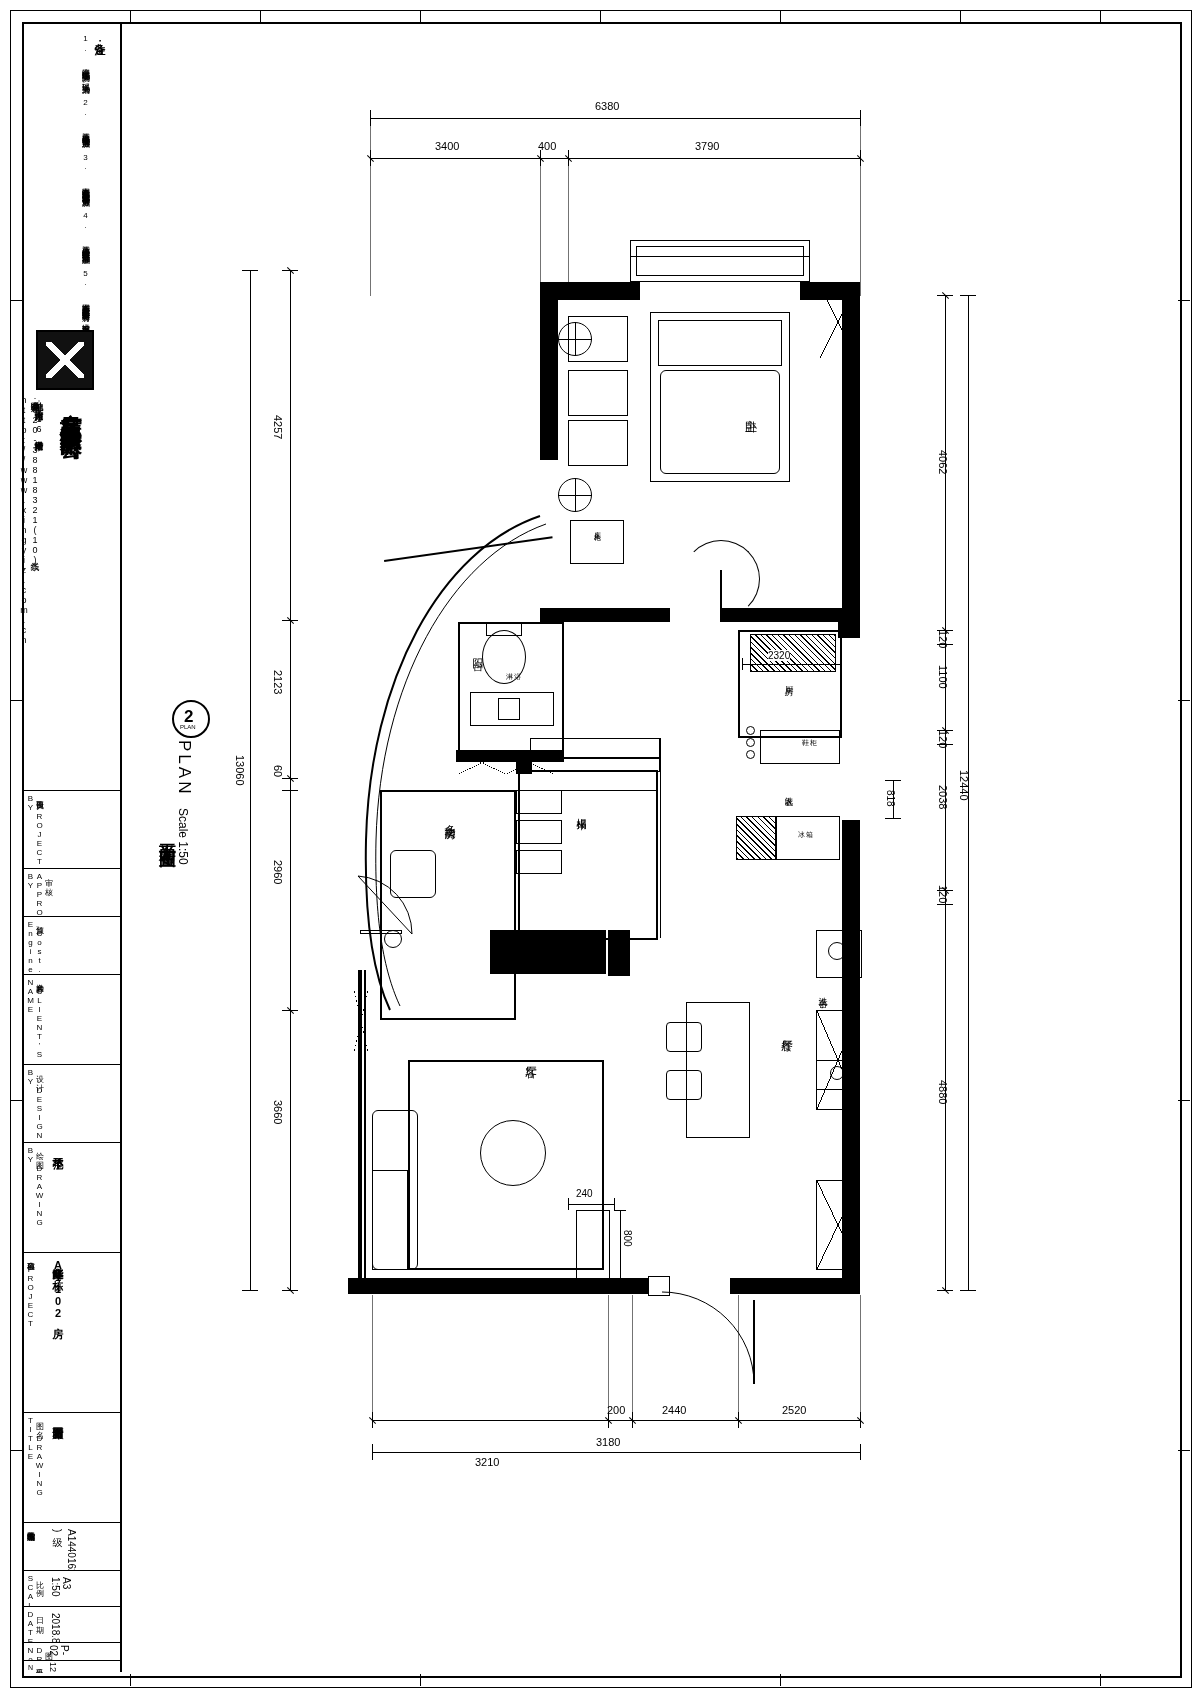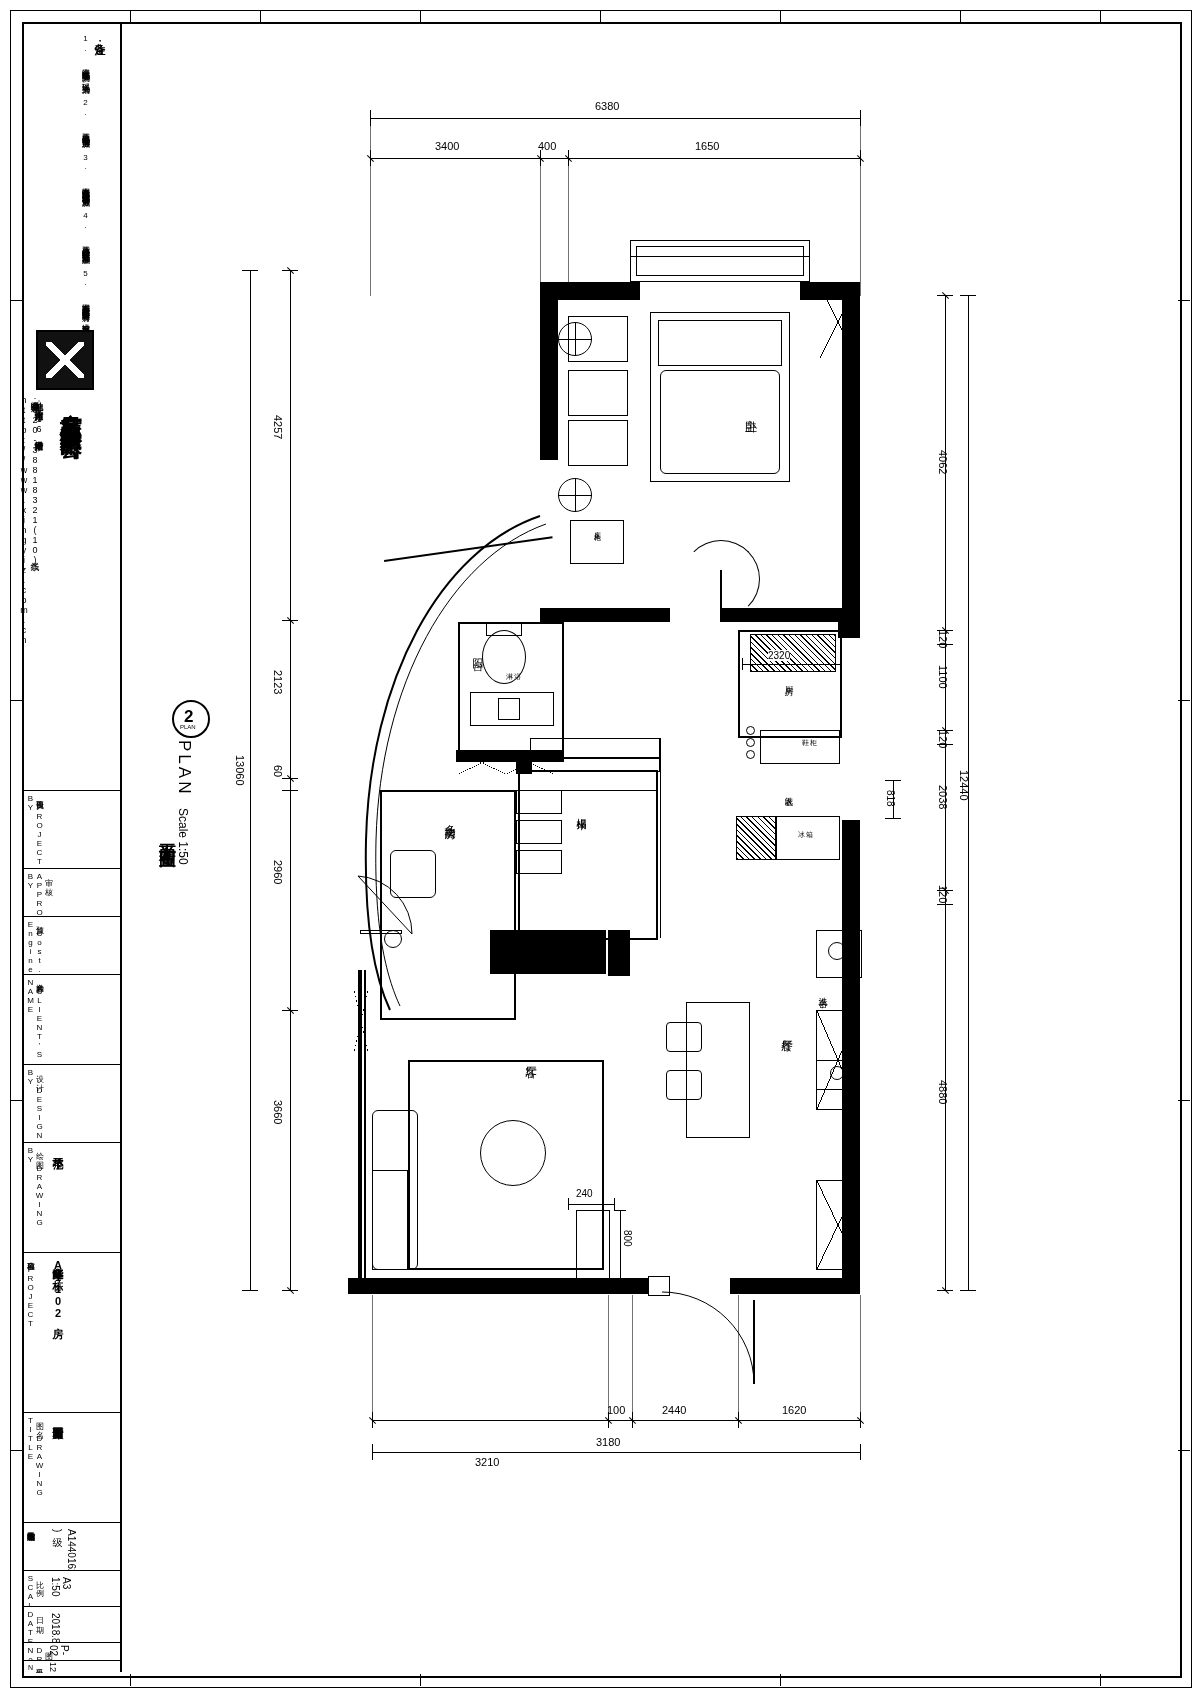--- a/index.html
+++ b/index.html
@@ -199,21 +199,21 @@
     <div class="extline" style="left:370px;top:150px;height:16px;"></div>
     <div class="extline" style="left:540px;top:150px;height:16px;"></div>
     <div class="extline" style="left:568px;top:150px;height:16px;"></div>
     <div class="extline" style="left:860px;top:150px;height:16px;"></div>
     <div class="slash" style="left:366px;top:158px;"></div>
     <div class="slash" style="left:536px;top:158px;"></div>
     <div class="slash" style="left:564px;top:158px;"></div>
     <div class="slash" style="left:856px;top:158px;"></div>
     <div class="dimtxt" style="left:435px;top:140px;">3400</div>
     <div class="dimtxt" style="left:538px;top:140px;">400</div>
-    <div class="dimtxt" style="left:695px;top:140px;">1650</div>
+    <div class="dimtxt" style="left:695px;top:140px;">3790</div>
 
     <div class="extline" style="left:370px;top:126px;height:170px;background:#000;opacity:.55;"></div>
     <div class="extline" style="left:540px;top:158px;height:140px;background:#000;opacity:.55;"></div>
     <div class="extline" style="left:568px;top:158px;height:140px;background:#000;opacity:.55;"></div>
     <div class="extline" style="left:860px;top:126px;height:170px;background:#000;opacity:.55;"></div>
   </div>
 
   <div class="dim">
     <div class="extline" style="left:290px;top:270px;height:1020px;"></div>
     <div class="exthline" style="left:282px;top:270px;width:16px;"></div>
@@ -279,23 +279,23 @@
     <div class="extline" style="left:608px;top:1412px;height:16px;"></div>
     <div class="extline" style="left:632px;top:1412px;height:16px;"></div>
     <div class="extline" style="left:738px;top:1412px;height:16px;"></div>
     <div class="extline" style="left:860px;top:1412px;height:16px;"></div>
     <div class="slash" style="left:368px;top:1420px;"></div>
     <div class="slash" style="left:604px;top:1420px;"></div>
     <div class="slash" style="left:628px;top:1420px;"></div>
     <div class="slash" style="left:734px;top:1420px;"></div>
     <div class="slash" style="left:856px;top:1420px;"></div>
     <div class="dimtxt" style="left:475px;top:1456px;">3210</div>
-    <div class="dimtxt" style="left:607px;top:1404px;">100</div>
+    <div class="dimtxt" style="left:607px;top:1404px;">200</div>
     <div class="dimtxt" style="left:662px;top:1404px;">2440</div>
-    <div class="dimtxt" style="left:782px;top:1404px;">1620</div>
+    <div class="dimtxt" style="left:782px;top:1404px;">2520</div>
 
     <div class="exthline" style="left:372px;top:1452px;width:488px;"></div>
     <div class="extline" style="left:372px;top:1444px;height:16px;"></div>
     <div class="extline" style="left:860px;top:1444px;height:16px;"></div>
     <div class="dimtxt" style="left:596px;top:1436px;">3180</div>
 
     <div class="extline" style="left:372px;top:1295px;height:128px;opacity:.55;"></div>
     <div class="extline" style="left:608px;top:1295px;height:128px;opacity:.55;"></div>
     <div class="extline" style="left:632px;top:1295px;height:128px;opacity:.55;"></div>
     <div class="extline" style="left:738px;top:1295px;height:128px;opacity:.55;"></div>

